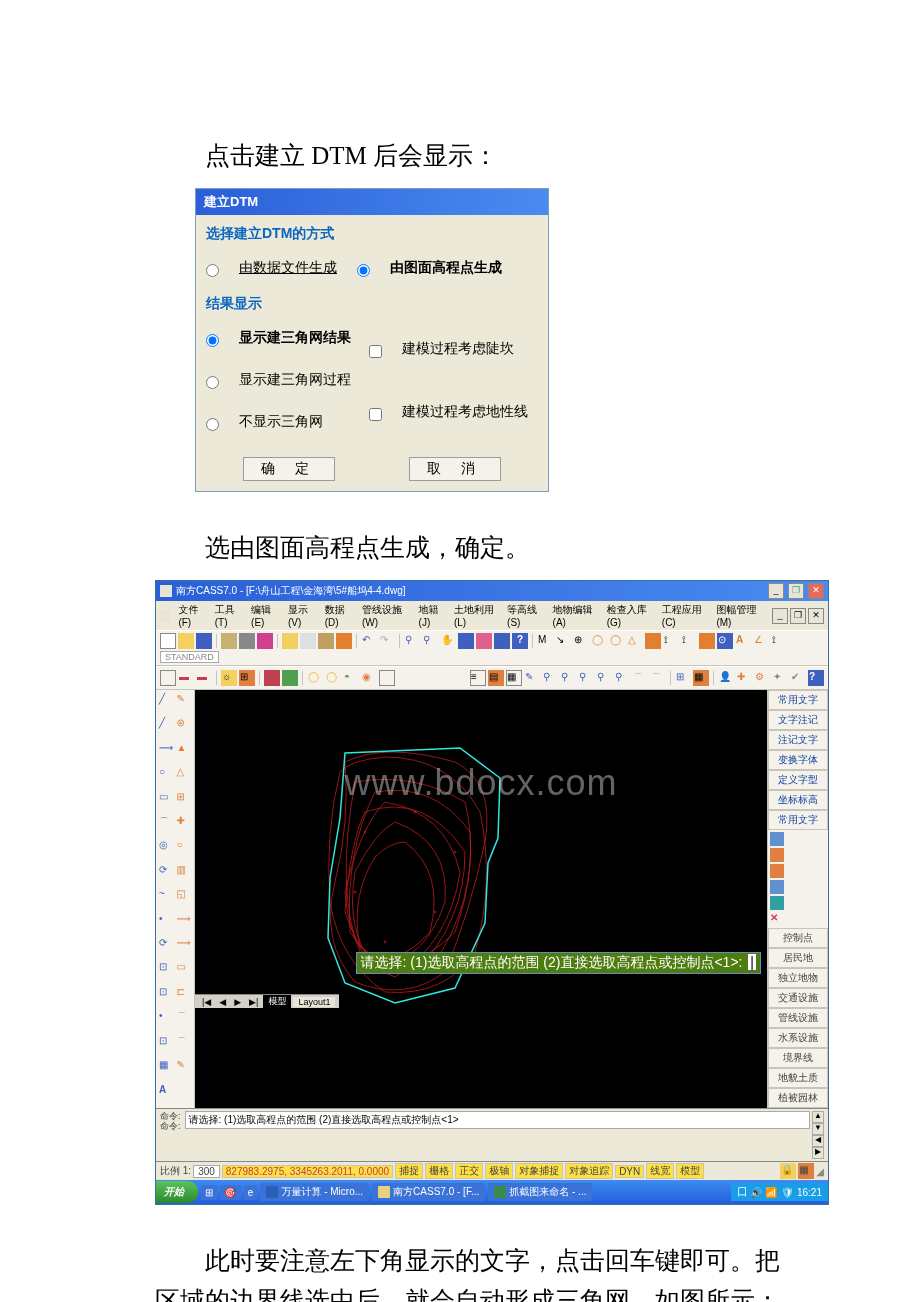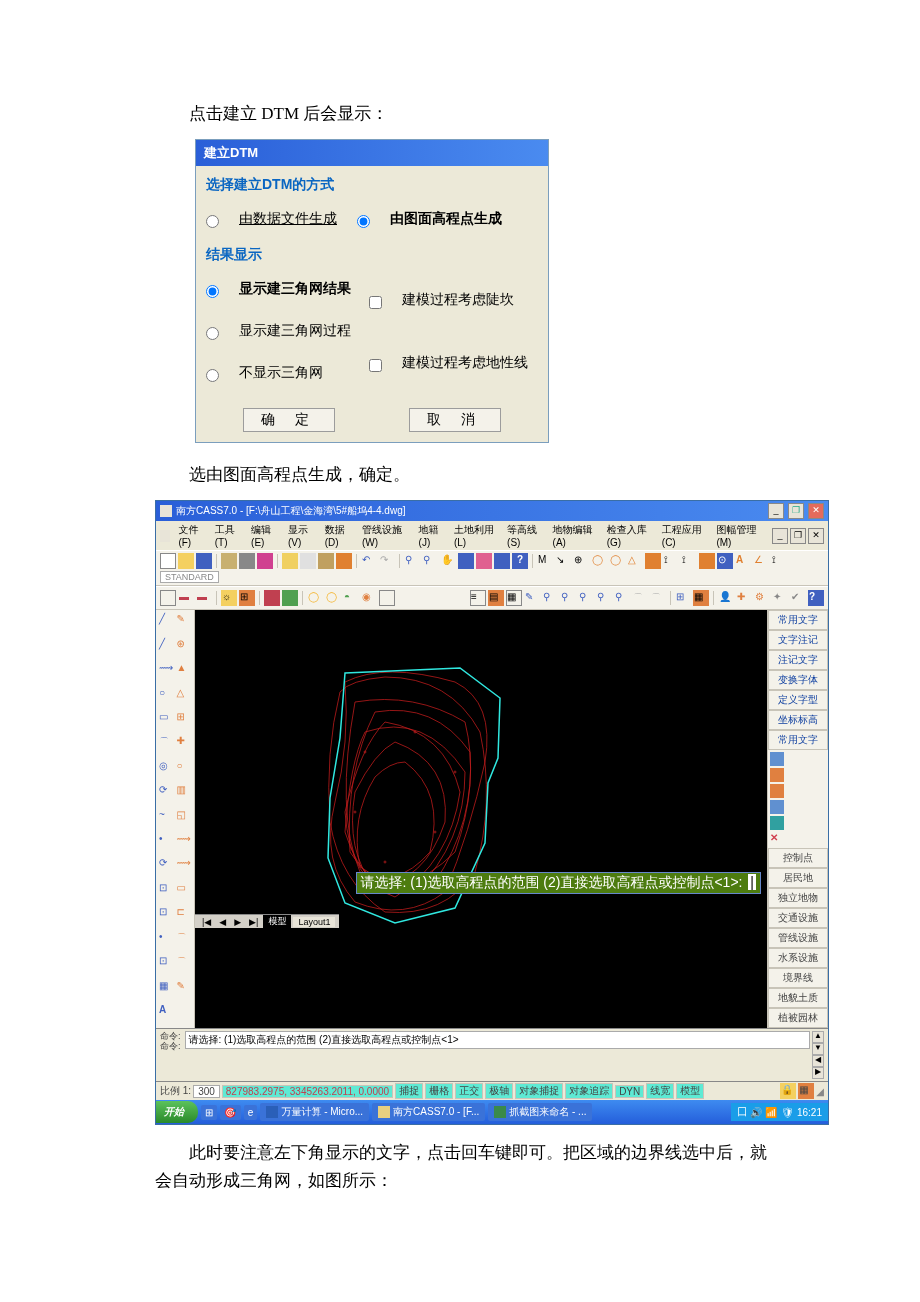--- a/index.html
+++ b/index.html
@@ -6,24 +6,25 @@
     margin: 0;
     padding: 0;
     background: #ffffff;
     font-family: "SimSun", "宋体", serif;
     width: 920px;
   }
   .page {
     padding: 100px 140px 60px 155px;
   }
   .body-text {
-    font-size: 17px;
+    font-size: 25px;
     line-height: 1.6;
     color: #000;
     margin-bottom: 12px;
+    margin-top: 36px;
   }
   .indent {
     text-indent: 2em;
   }
 
   
   .dialog {
     width: 352px;
     margin: 8px 0 18px 40px;
     border: 1px solid #7b9ebd;
@@ -336,21 +337,21 @@
     padding: 1px 4px;
     font-size: 10px;
     color: #444;
     display: flex;
     align-items: center;
     gap: 2px;
   }
   .status-cell {
     border: 1px solid #c8c4b8;
     padding: 0 3px;
-    background: #5eead4;
+    background: #fde047;
   }
   .status-cell.dim { color: #999; }
   .taskbar {
     background: linear-gradient(to bottom, #3e8bf0, #245edb);
     height: 24px;
     display: flex;
     align-items: center;
     font-size: 10px;
     color: #fff;
   }
@@ -601,20 +602,21 @@
               <circle cx="120" cy="80" r="1"></circle>
               <circle cx="160" cy="120" r="1"></circle>
             <circle cx="140" cy="180" r="1"></circle>
               <circle cx="90" cy="210" r="1"></circle>
               <circle cx="60" cy="160" r="1"></circle>
           </g>
         </svg>
         <svg class="cyan-outline" viewBox="0 0 250 274">
           <path d="M45,15 L160,10 L200,40 L198,100 L188,125 L185,185 L155,250 L95,265 L45,245 L28,200 L30,140 L40,80 Z" stroke="#30e8e0" stroke-width="1.5" fill="none"></path>
         </svg>
+        <div class="watermark">www.bdocx.com</div>
         <div class="cursor">+</div>
         <div class="tooltip-ylw">
           <span>请选择: (1)选取高程点的范围 (2)直接选取高程点或控制点&lt;1&gt;:</span>
           <span style="background:#fff;color:#000;padding:0 2px;margin-left:2px">|</span>
         </div>
         <div class="tabs">
           <span class="tab-btn">|◀</span>
           <span class="tab-btn">◀</span>
           <span class="tab-btn">▶</span>
           <span class="tab-btn">▶|</span>

